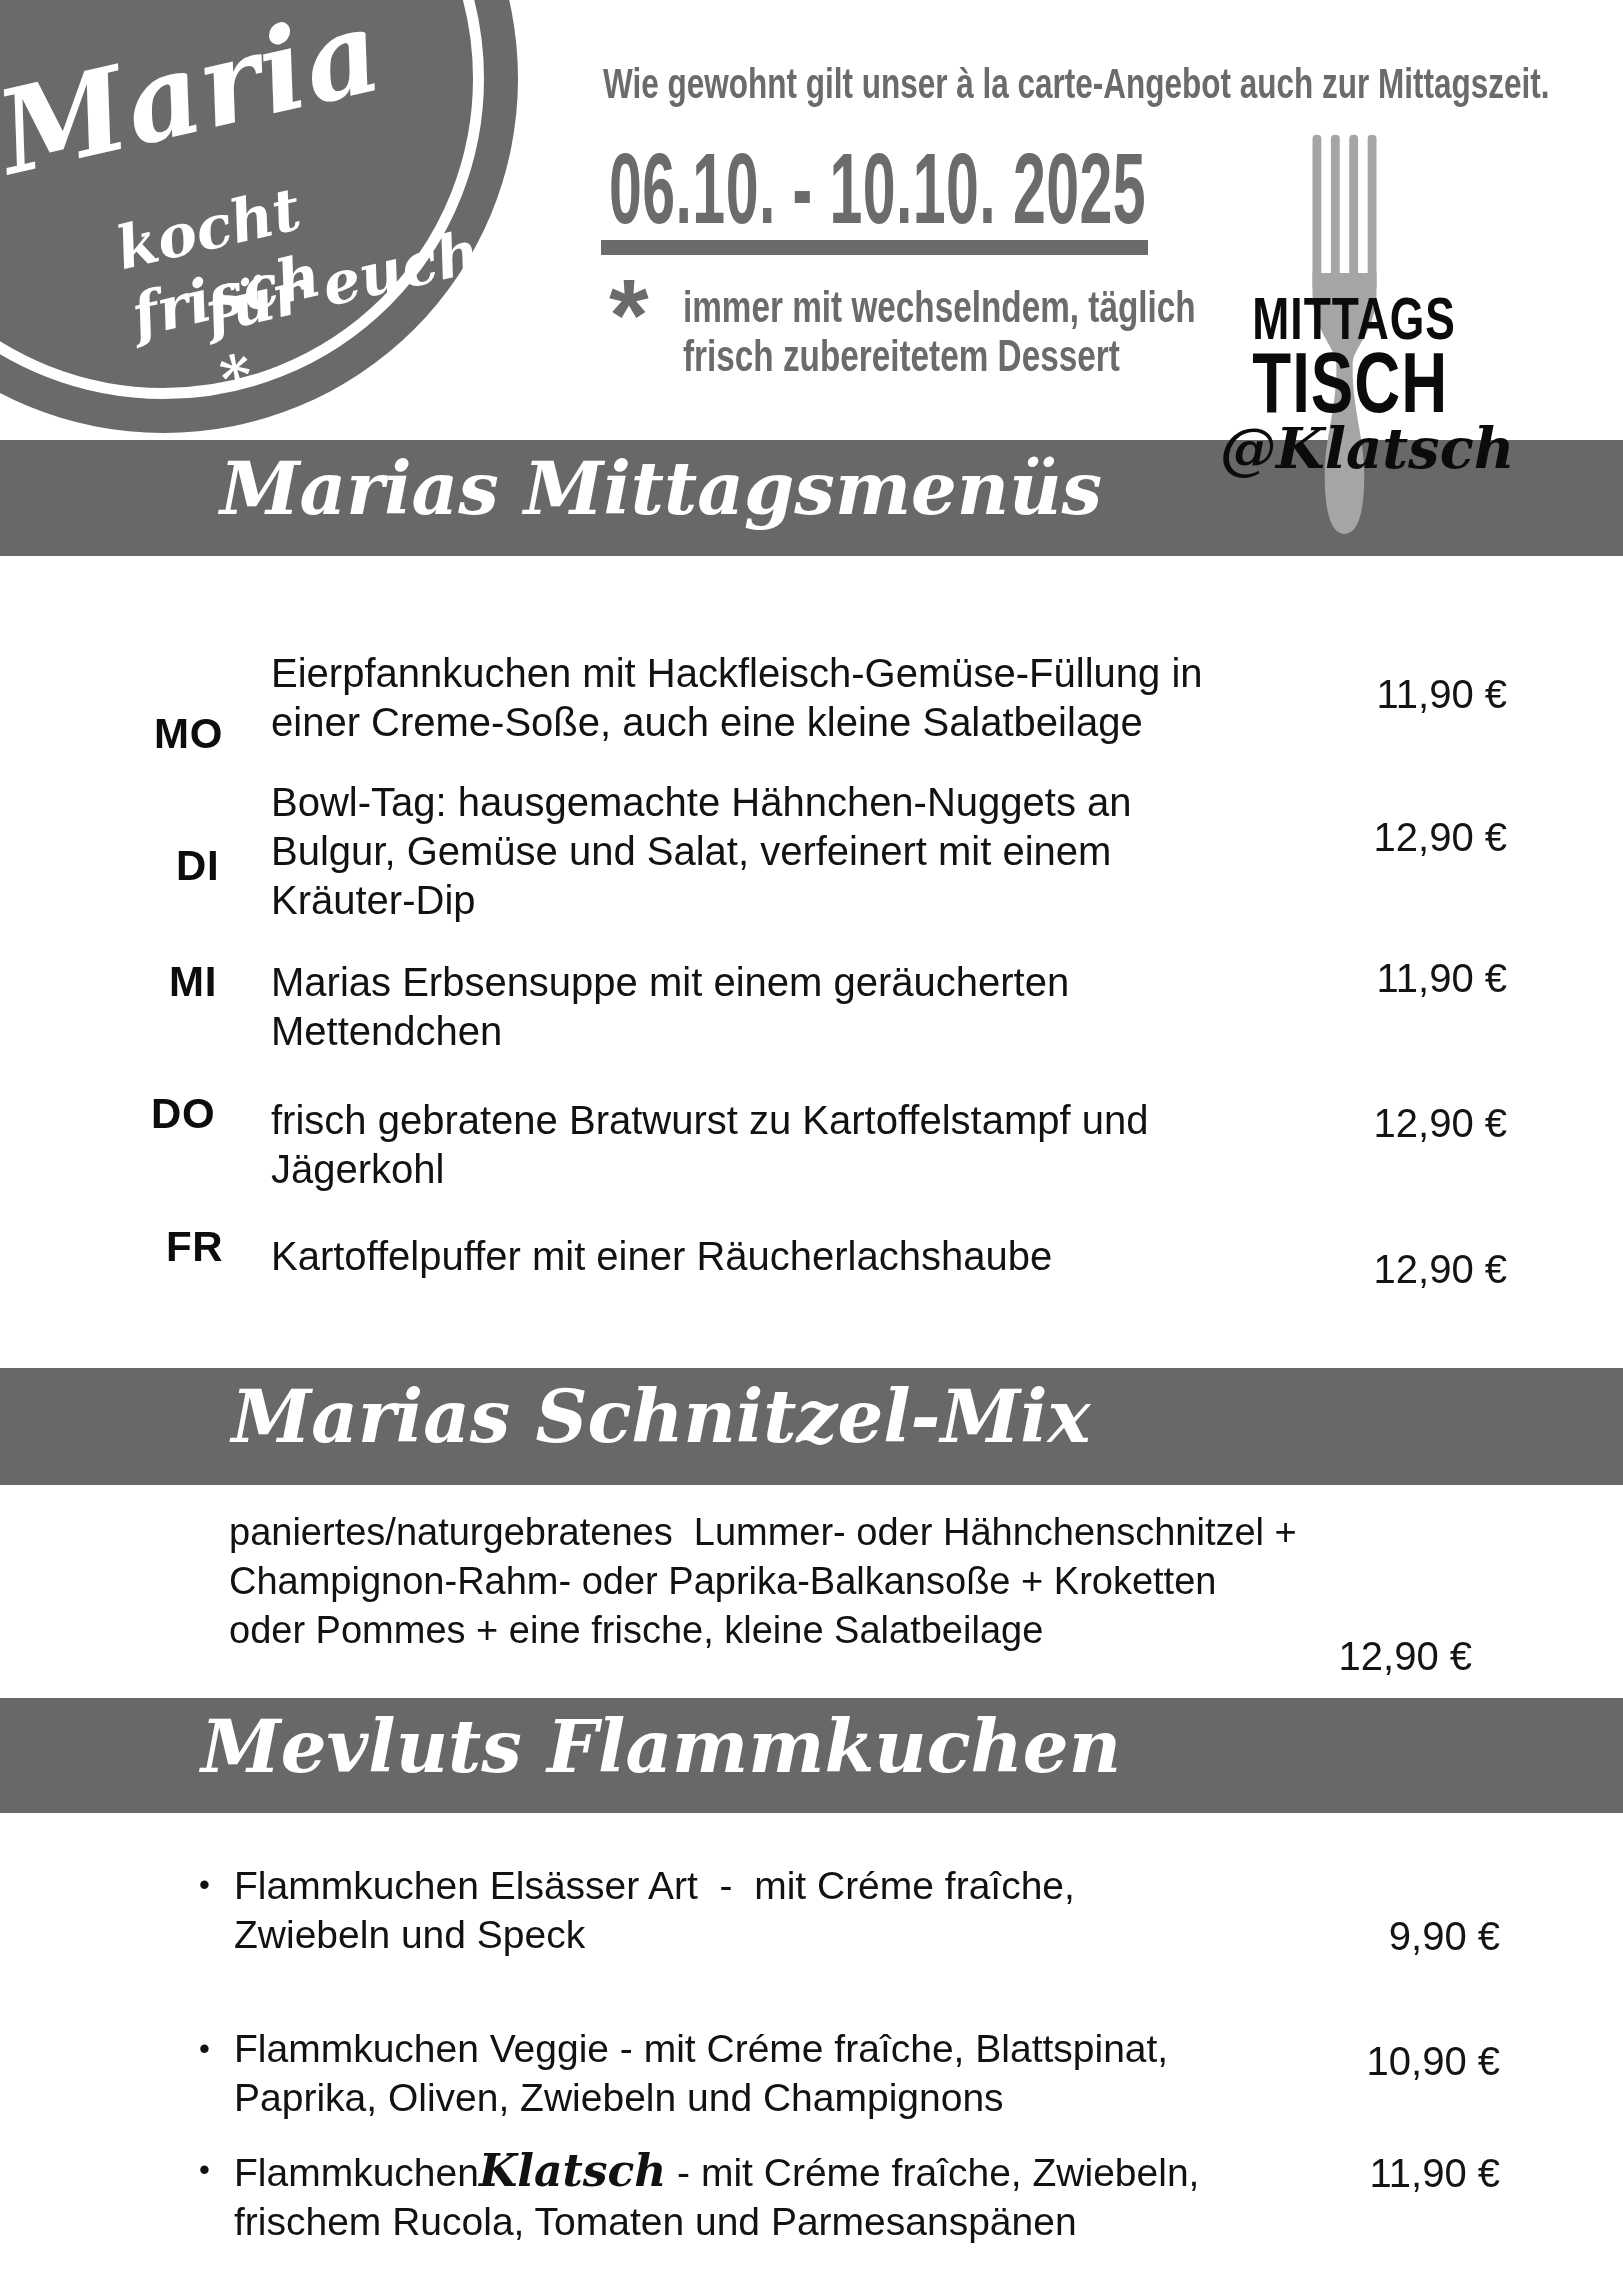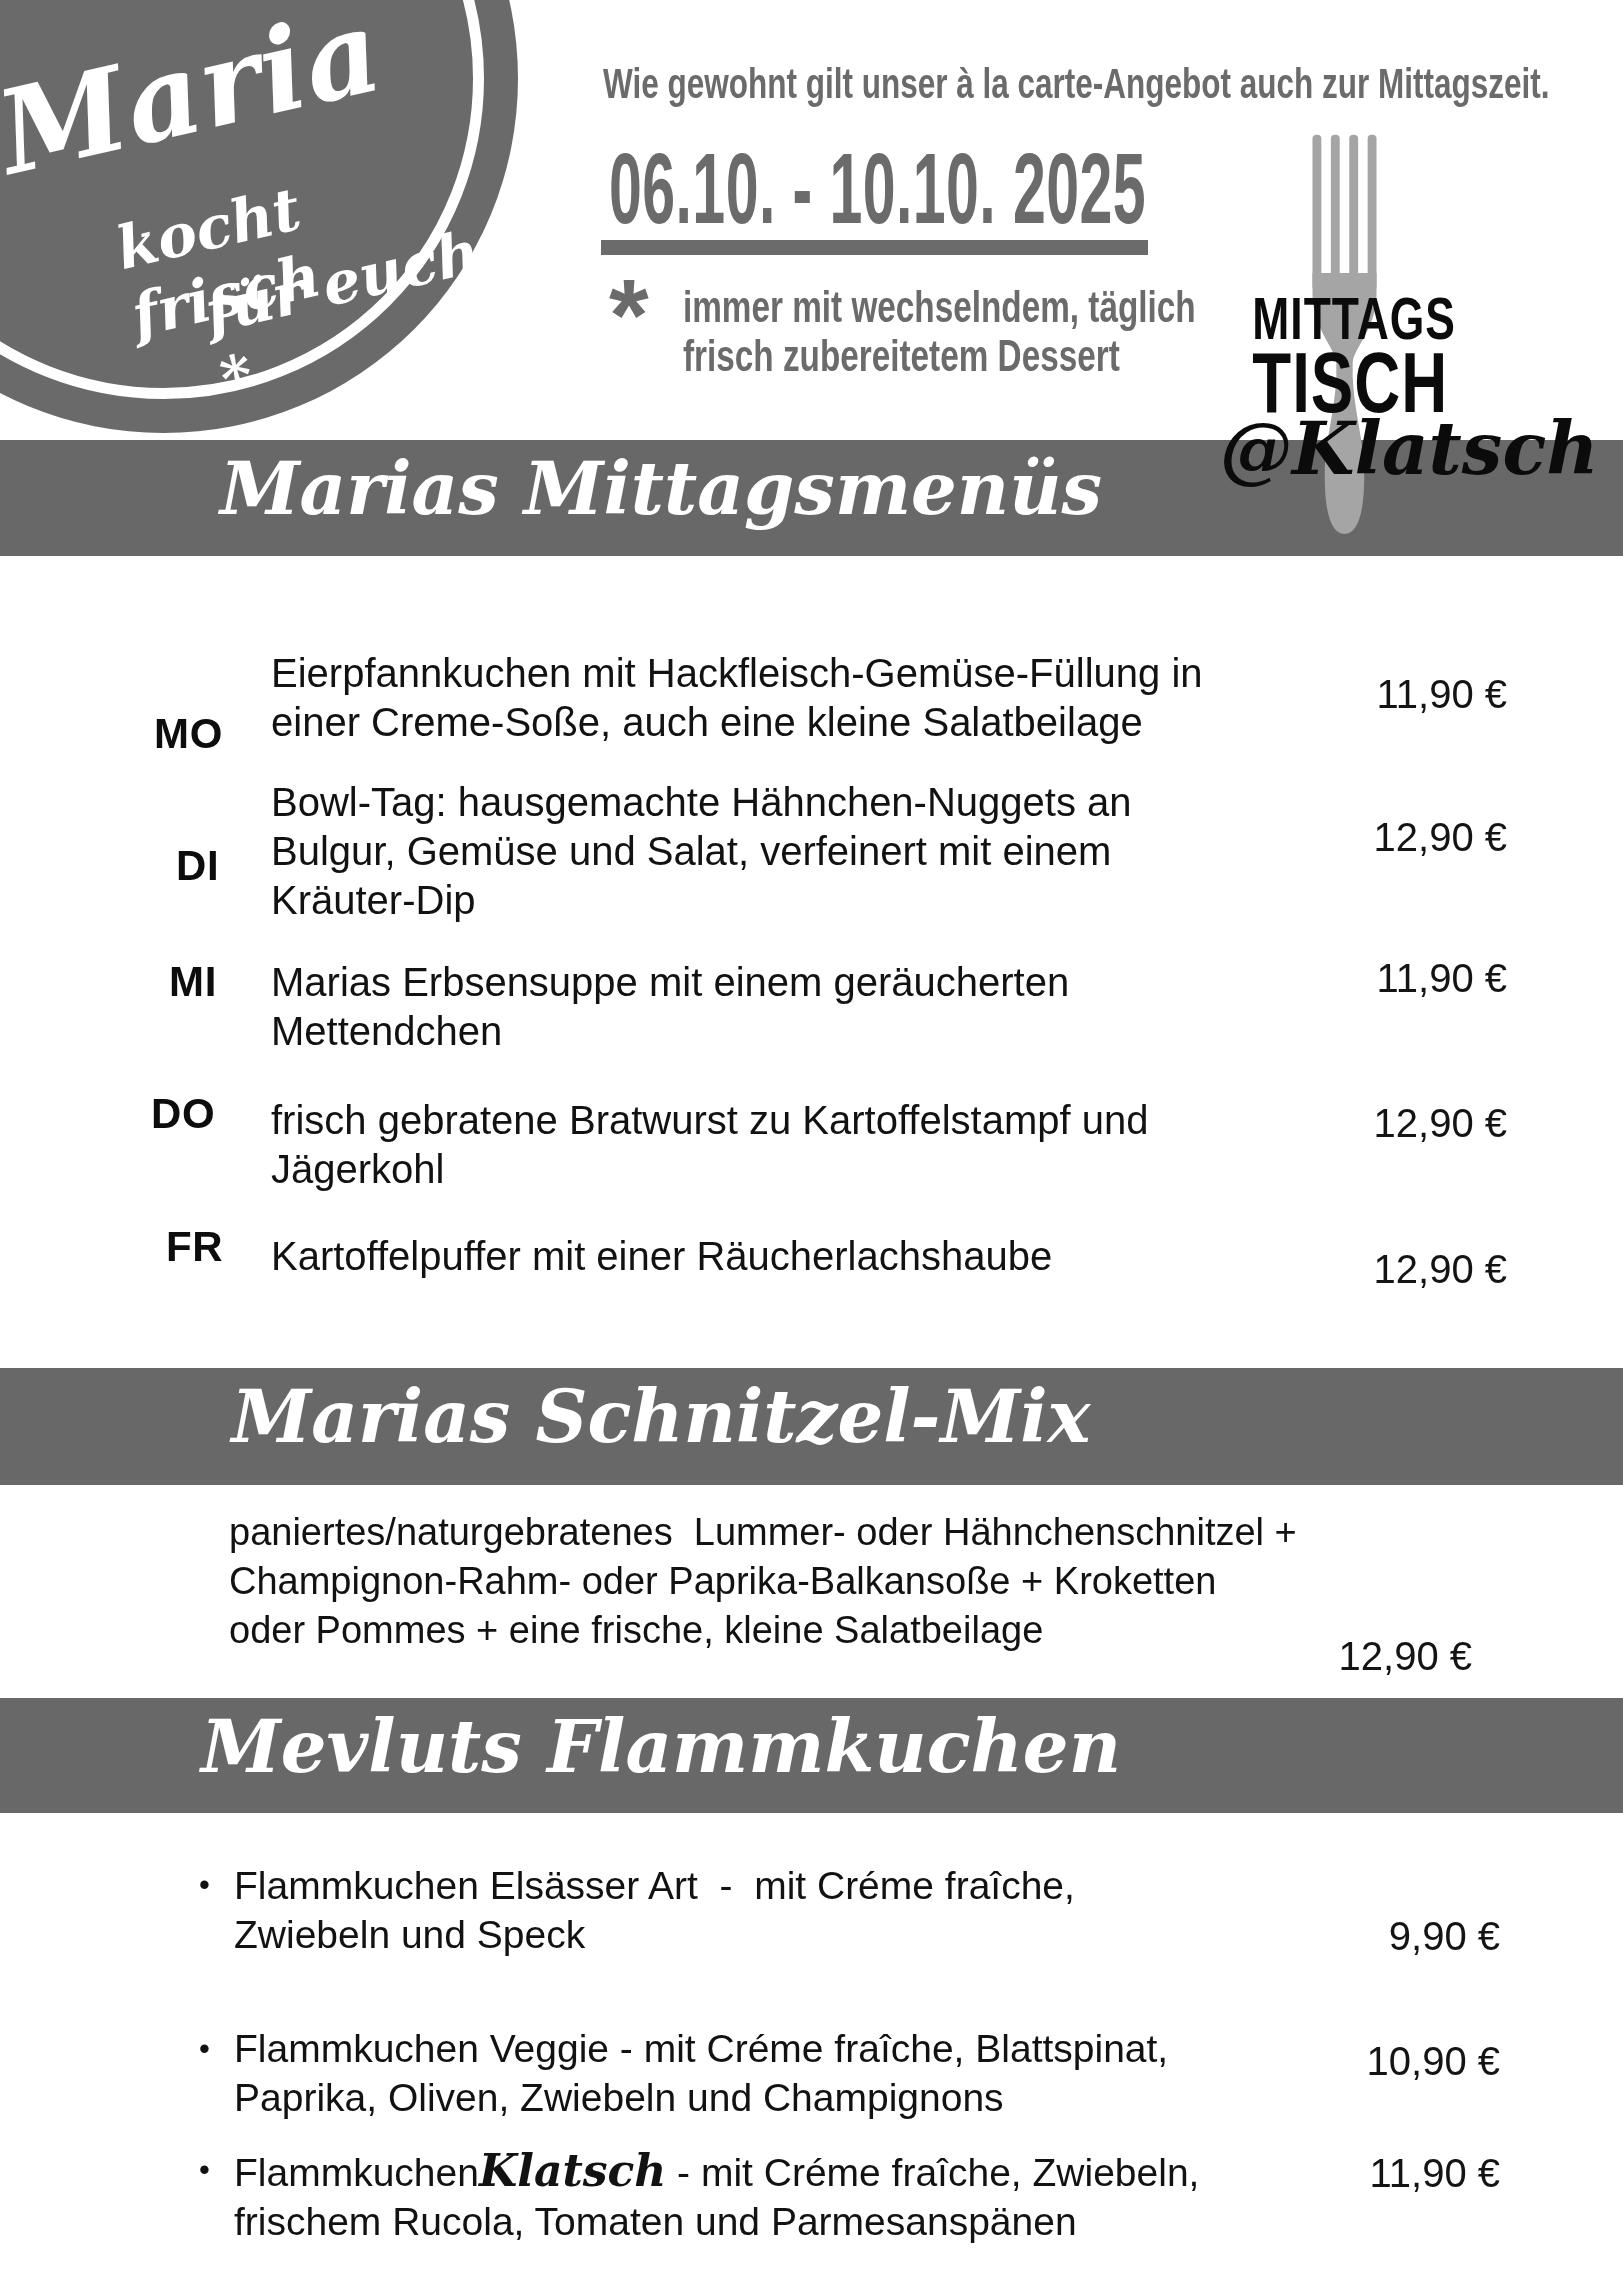--- a/index.html
+++ b/index.html
@@ -23,21 +23,21 @@
   
   .line{white-space:pre-wrap;}
   .desc{position:absolute;font-size:40px;line-height:49px;color:#121212;}
   .day{position:absolute;font-size:42px;font-weight:700;color:#0d0d0d;letter-spacing:0.7px;}
   .price{position:absolute;font-size:40px;color:#141414;text-align:right;}
   .bullet{position:absolute;font-size:31px;color:#111;}
   
   .brand{position:absolute;left:1220px;top:292px;width:248px;text-align:center;color:#0b0b0b;}
   .brand-1{font-size:60px;font-weight:700;transform:scaleX(0.74);transform-origin:center top;letter-spacing:1.4px;line-height:53px;white-space:nowrap;}
   .brand-2{font-size:86px;font-weight:700;transform:scaleX(0.74);transform-origin:center top;letter-spacing:1.4px;line-height:74px;white-space:nowrap;}
-  .brand-3{font-size:72px;line-height:59px;white-space:nowrap;}
+  .brand-3{font-size:56px;line-height:59px;white-space:nowrap;}
 </style>
 </head>
 <body>
 
 <div class="page">
 
   <div class="logo-disk"></div>
   <div class="logo-ring"></div>
   <div class="logo-text">
     <div class="logo-l1 script">Maria</div>

